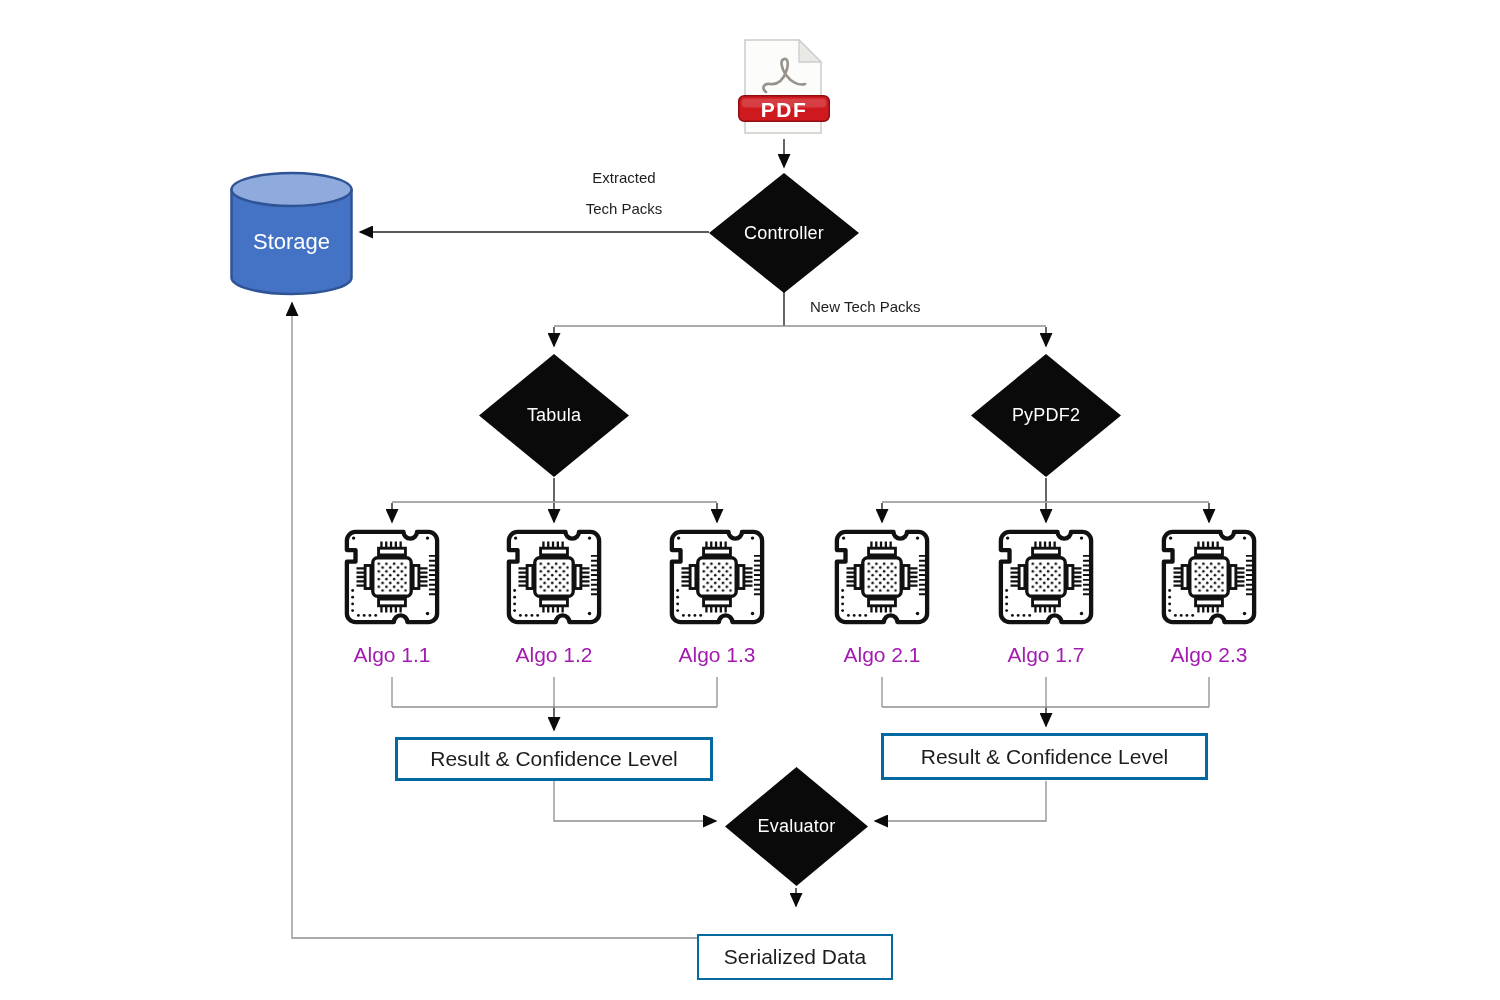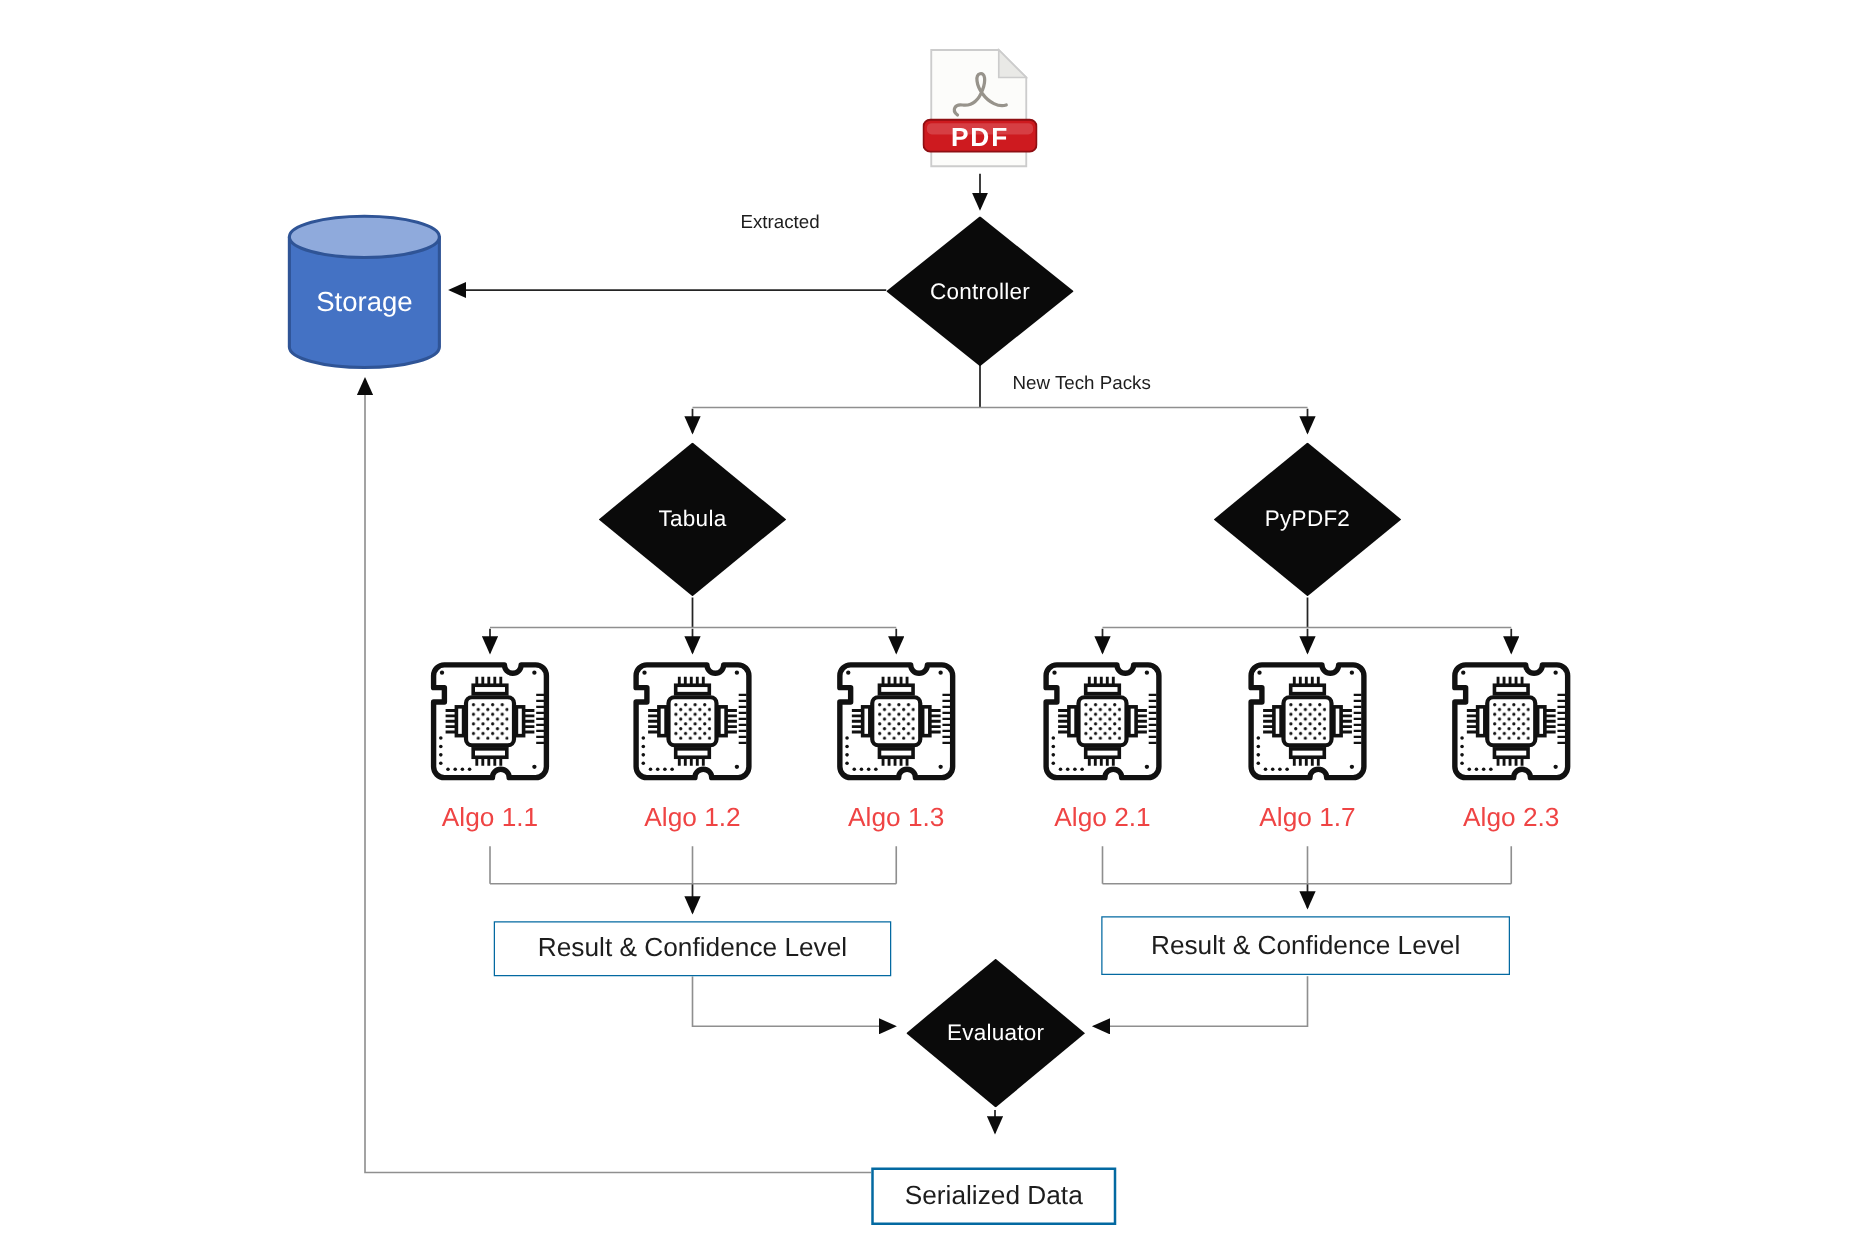--- a/index.html
+++ b/index.html
@@ -10,29 +10,29 @@
   #connectors{position:absolute;left:0;top:0;z-index:1;}
   .node{position:absolute;z-index:2;}
   .diamond{
     display:flex;align-items:center;justify-content:center;
     background:#0a0a0a;color:#ffffff;
     clip-path:polygon(50% 0,100% 50%,50% 100%,0 50%);
     font-size:18px;letter-spacing:.2px;
   }
   .rectbox{
     display:flex;align-items:center;justify-content:center;
-    background:#ffffff;border:1px solid #0369a1;
+    background:#ffffff;border:3px solid #0369a1;
     font-size:21px;box-sizing:border-box;
   }
   .rectbox.thin{border-width:2.5px;margin-top:20px;}
   .flowlabel{font-size:15px;line-height:31px;color:#1d1d1d;white-space:nowrap;}
   .flowlabel.centered{text-align:center;white-space:normal;}
   .algo-label{
     position:absolute;z-index:2;width:140px;text-align:center;
-    font-size:21px;color:#ef4444;
+    font-size:21px;color:#a21caf;
   }
   .chip{position:absolute;z-index:2;width:96px;height:96px;}
   svg text{font-family:"Liberation Sans","DejaVu Sans",sans-serif;}
 </style>
 </head>
 <body>
 
 <div id="canvas">
 
   <svg id="connectors" width="1500" height="1000" viewBox="0 0 1500 1000">
@@ -146,20 +146,21 @@
   <div class="node diamond" style="left:971px;top:354px;width:150px;height:123px">
     <span>PyPDF2</span>
   </div>
 
   <div class="node diamond" style="left:725px;top:767px;width:143px;height:119px">
     <span>Evaluator</span>
   </div>
 
   <div class="node flowlabel centered" style="left:524px;top:162px;width:200px">
     <span style="display:block">Extracted</span>
+    <span style="display:block">Tech Packs</span>
   </div>
   <div class="node flowlabel" style="left:810px;top:291px">New Tech Packs</div>
 
   <svg class="chip" style="left:344px;top:529px">
       <use href="#chip"></use>
     </svg>
   <svg class="chip" style="left:506px;top:529px">
       <use href="#chip"></use>
     </svg>
   <svg class="chip" style="left:669px;top:529px">

